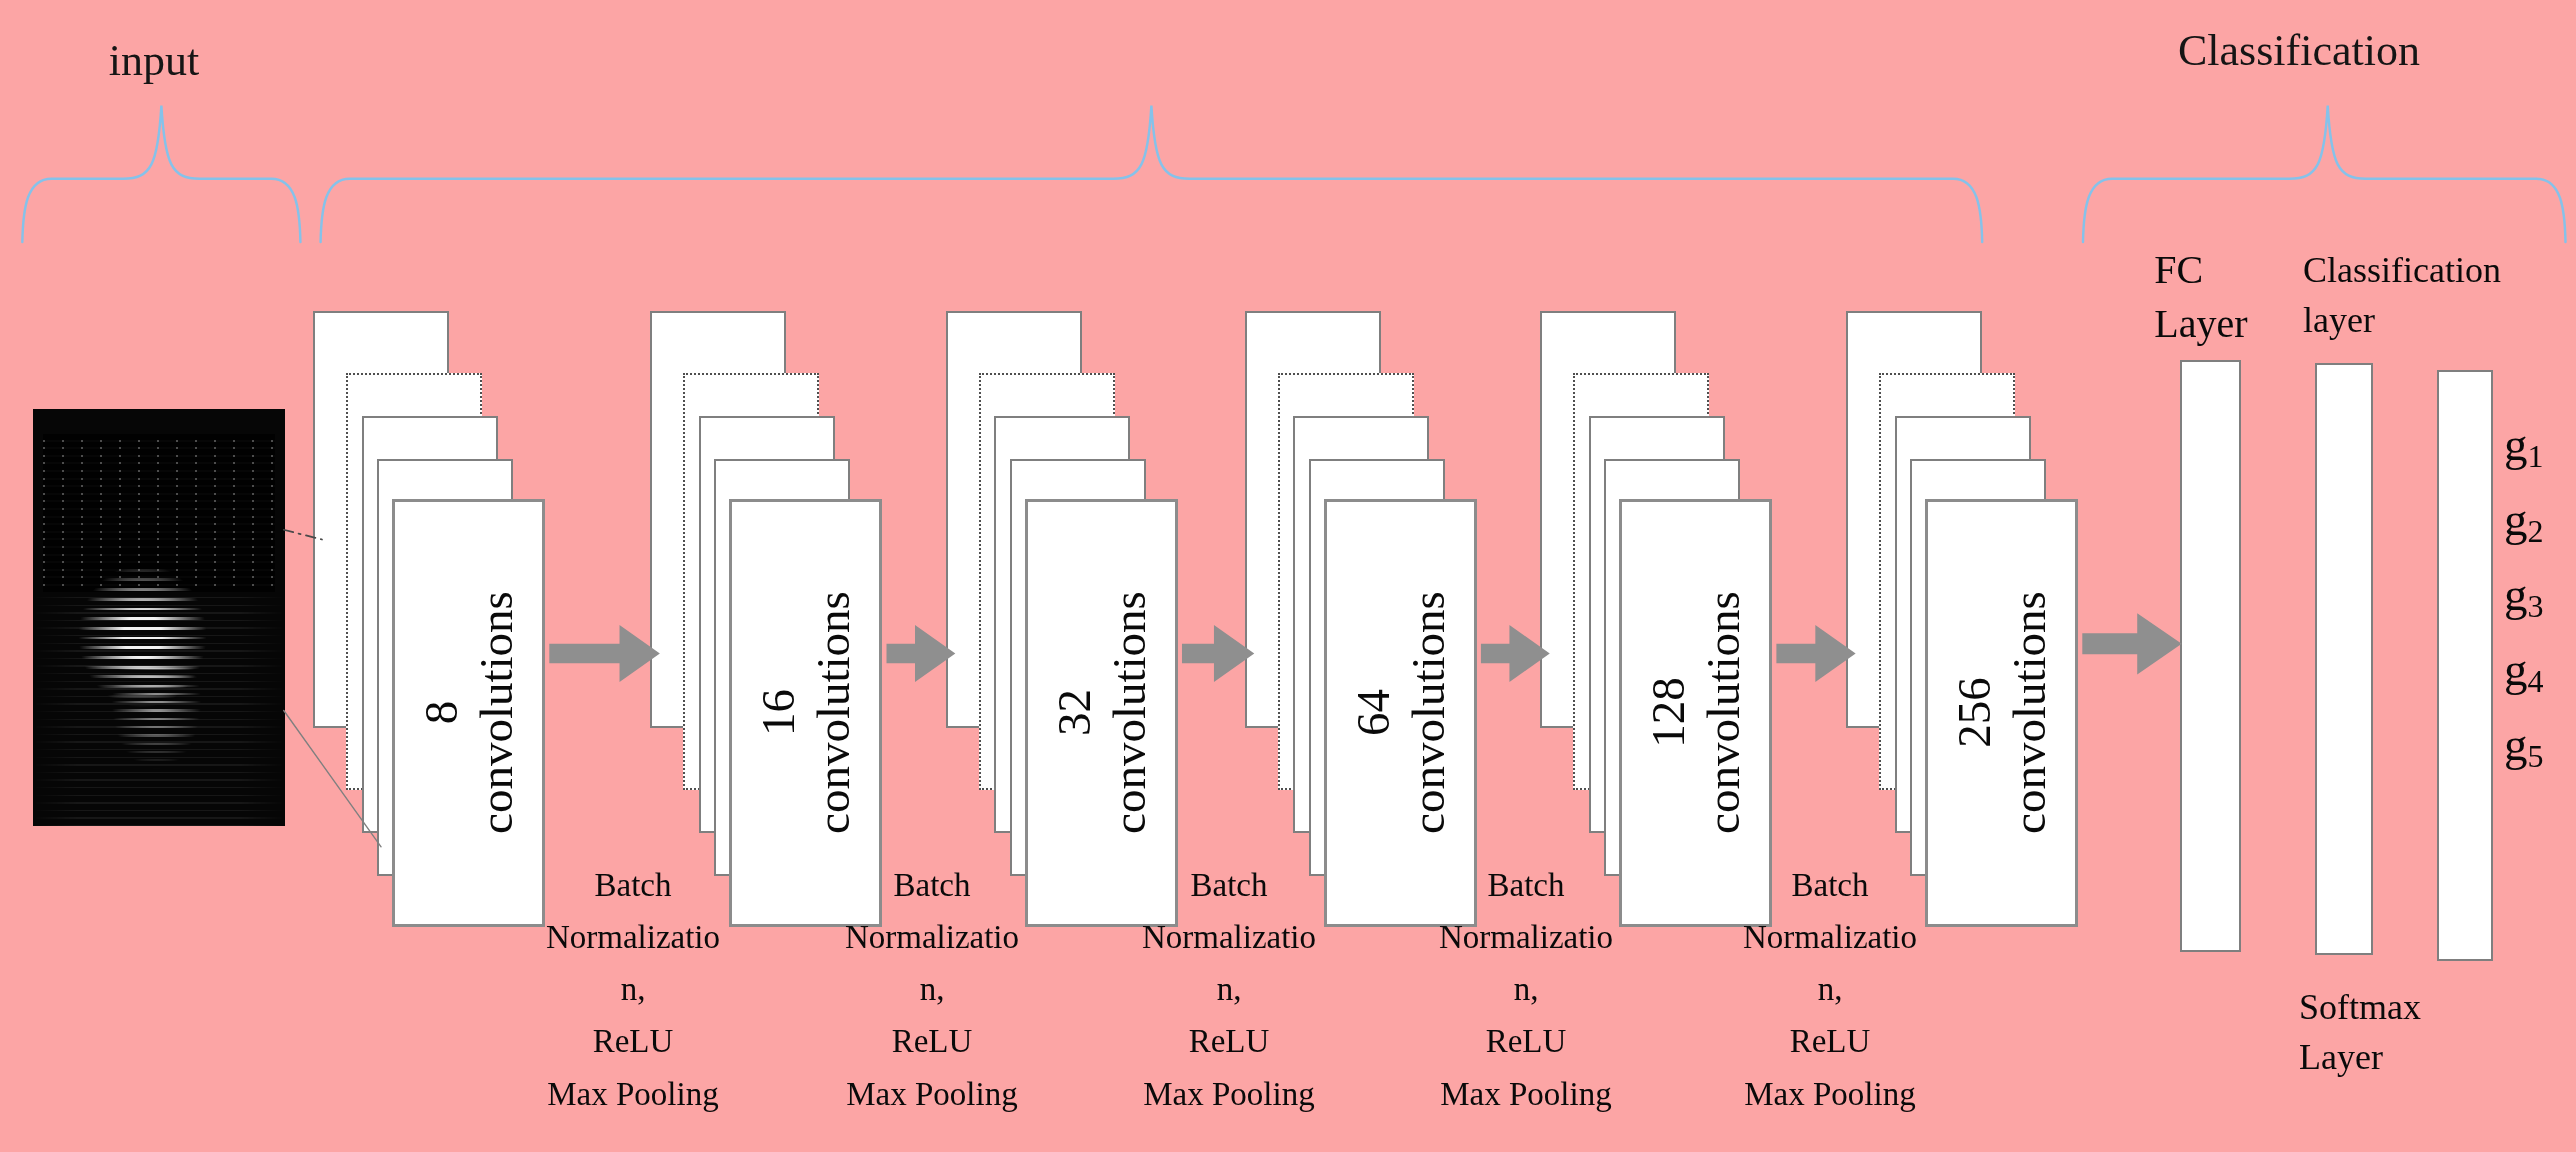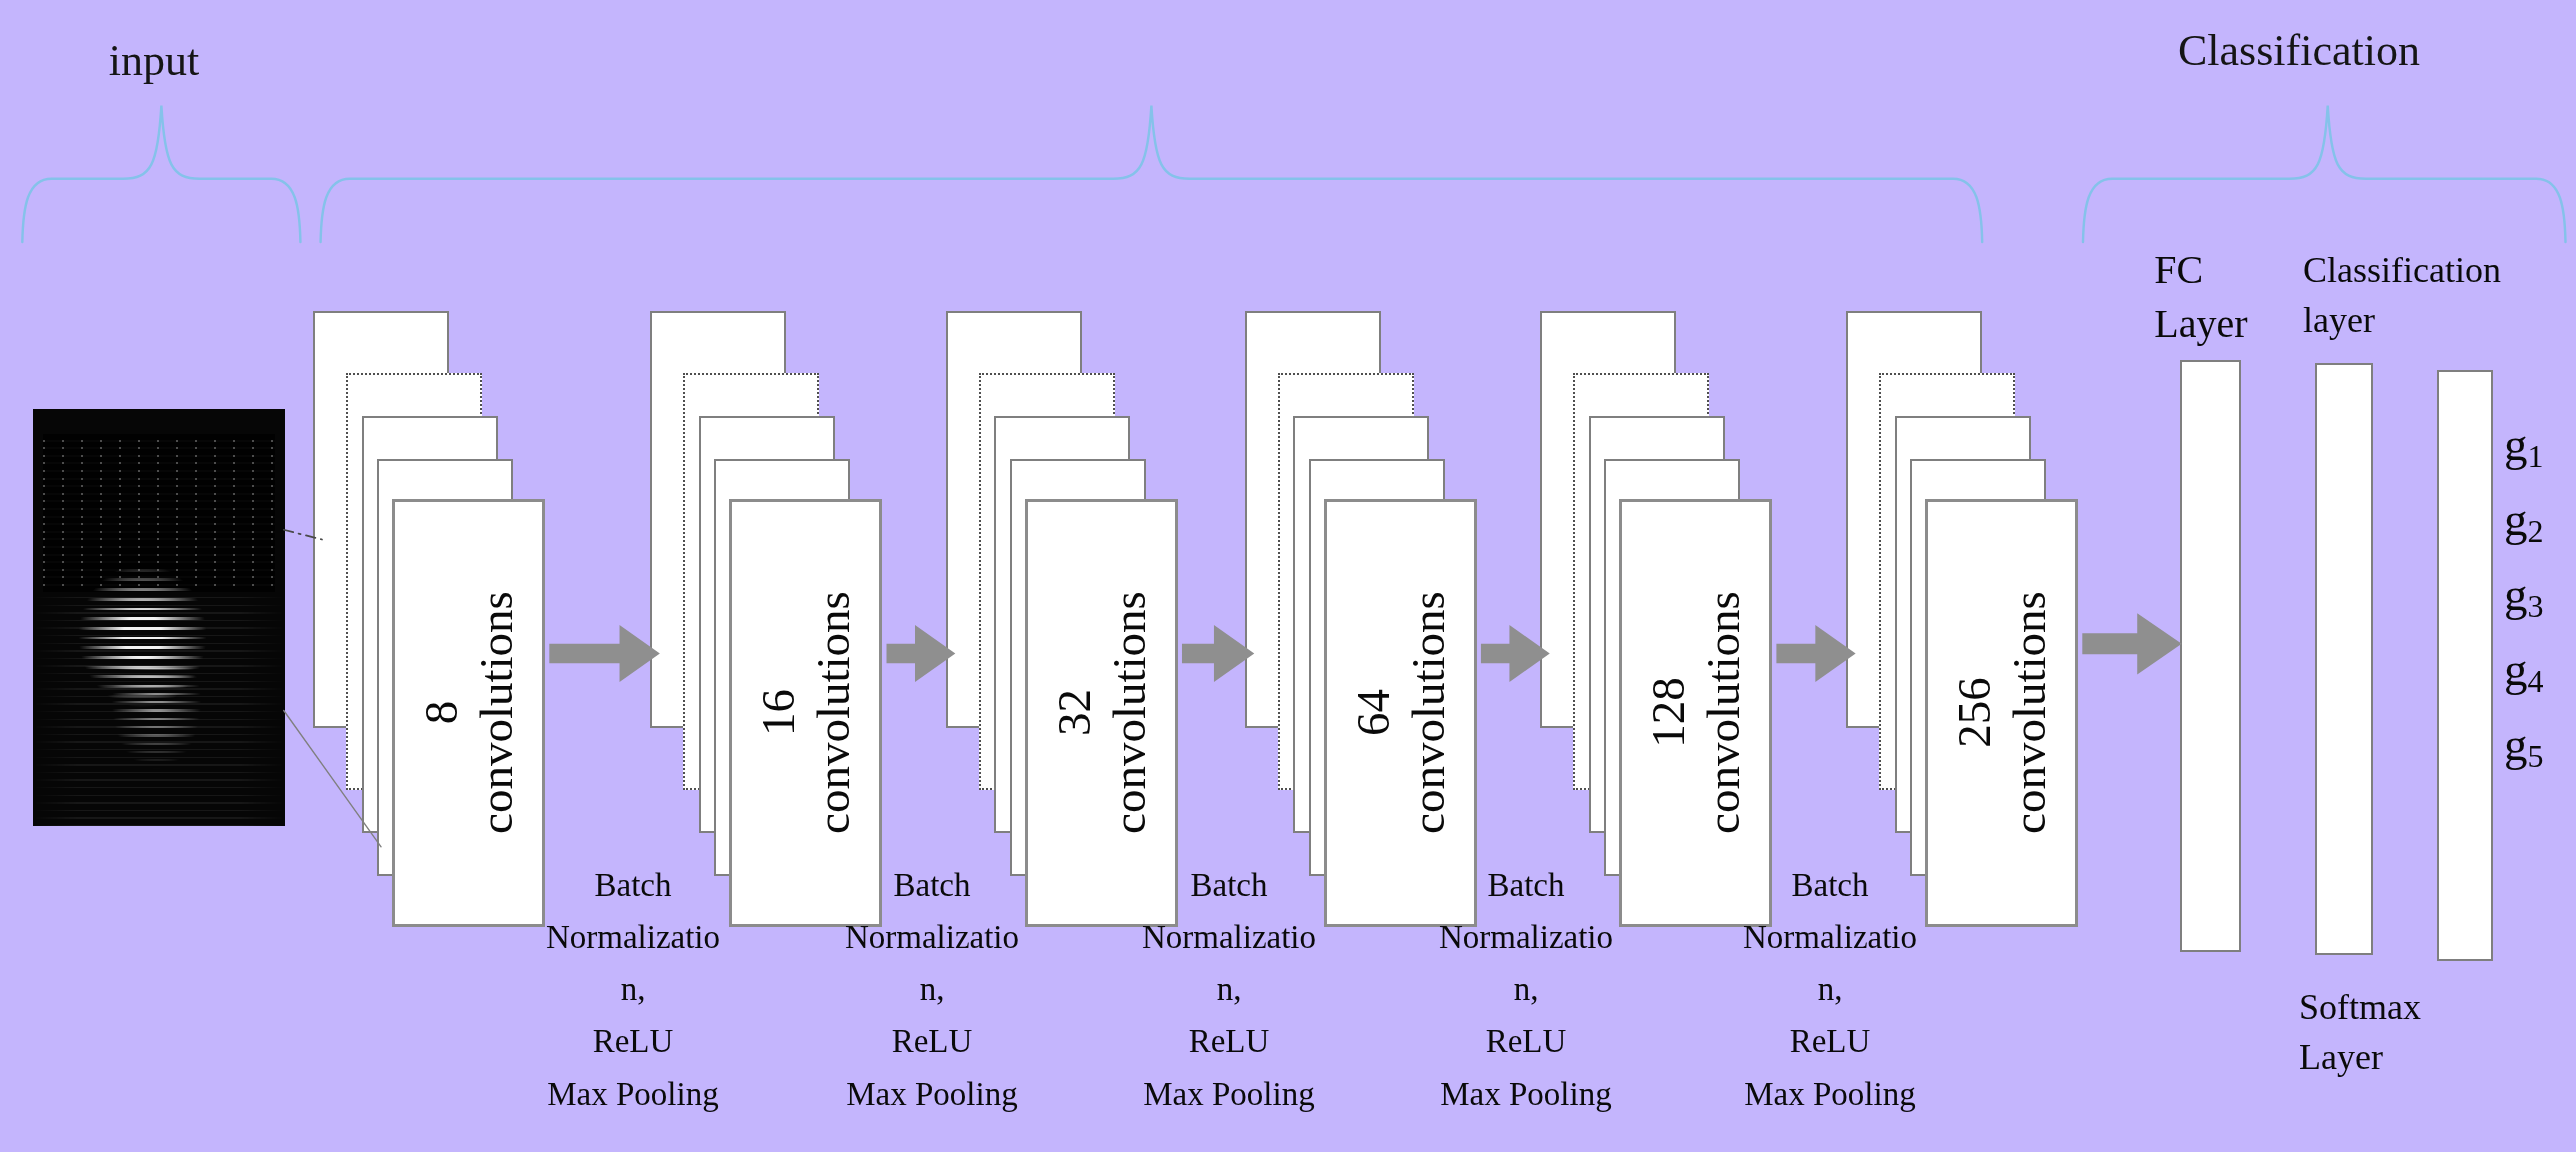--- a/index.html
+++ b/index.html
@@ -1,19 +1,19 @@
 <!DOCTYPE html>
 <html style="font-size:11px"><head>
 <meta charset="utf-8">
 <style>
   html,body{margin:0;padding:0;background:#ffffff;}
   .canvas{
     position:relative;
     width:2576px;height:1152px;
-    background:#c4b5fd;
+    background:#fca5a5;
     overflow:hidden;
     font-family:"Liberation Serif", serif;
     color:#111;
   }
   .title{
     position:absolute;
     text-align:center;
     font-size:44px;
     color:#151515;
     white-space:nowrap;

